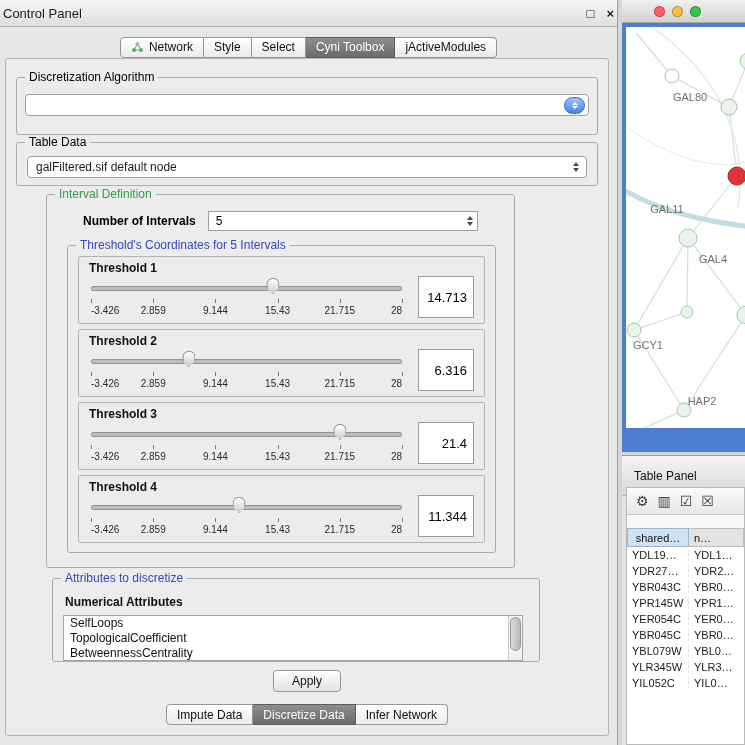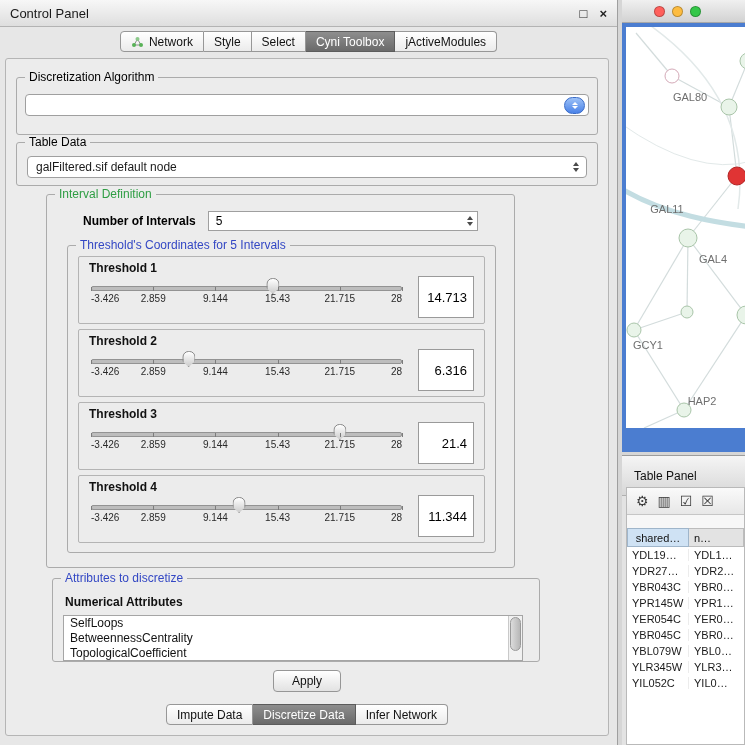--- a/index.html
+++ b/index.html
@@ -5,25 +5,25 @@
   html,body{margin:0;padding:0;}
   body{
     width:745px;height:745px;position:relative;overflow:hidden;
     background:#d6d6d6;font-family:"Liberation Sans",sans-serif;
     -webkit-font-smoothing:antialiased;
   }
   
   .control-panel{position:absolute;left:0;top:0;width:618px;height:745px;
     background:#e7e7e7;border-right:1px solid #9f9f9f;box-sizing:border-box;}
   .cp-titlebar{height:26px;background:linear-gradient(#f7f7f7,#dedede);
-    border-bottom:1px solid #b3b3b3;display:flex;align-items:center;padding:0 10px;
+    border-bottom:1px solid #b3b3b3;display:flex;align-items:center;padding:0 3px;
     font-size:13px;color:#1a1a1a;}
   .cp-title{flex:1;}
   .win-glyph{margin-left:12px;font-size:13px;color:#222;font-weight:bold;line-height:1;}
-  .cp-tabs{height:32px;display:flex;justify-content:center;align-items:flex-start;padding-top:4px;}
+  .cp-tabs{height:32px;display:flex;justify-content:center;align-items:center;padding-top:4px;}
   .seg-btn{display:flex;align-items:center;gap:5px;padding:0 10px;font-size:12px;color:#111;
     background:linear-gradient(#ffffff,#ebebeb);border:1px solid #979797;border-left:none;
     height:21px;box-sizing:border-box;white-space:nowrap;cursor:default;}
   .seg-btn:first-child{border-left:1px solid #979797;border-radius:4px 0 0 4px;}
   .seg-btn:last-child{border-radius:0 4px 4px 0;}
   .seg-btn.selected{background:linear-gradient(#8e8e8e,#6a6a6a);color:#fff;border-color:#5c5c5c;}
   .tab-icon{display:inline-flex;}
   .cp-body{position:absolute;left:5px;top:58px;width:604px;height:678px;background:#ececec;
     border:1px solid #b5b5b5;border-radius:3px;box-sizing:border-box;padding:12px 10px 6px;}
   
@@ -67,21 +67,21 @@
     padding:4px 10px;box-sizing:border-box;display:flex;flex-direction:column;}
   .th-label{font-weight:bold;font-size:12px;color:#111;}
   .th-main{display:flex;align-items:center;gap:14px;flex:1;}
   .th-slider-col{flex:1;position:relative;height:40px;}
   .track{position:absolute;left:2px;right:2px;top:9px;height:3px;background:#bdbdbd;
     border:1px solid #939393;border-radius:2px;}
   .thumb{position:absolute;top:1px;width:13px;height:16px;margin-left:2px;
     background:linear-gradient(#ffffff,#cdcdcd);border:1px solid #878787;box-sizing:border-box;
     border-radius:6px 6px 2px 2px;transform:translateX(-50%);
     clip-path:polygon(0 0,100% 0,100% 62%,50% 100%,0 62%);}
-  .scale{position:absolute;left:2px;right:2px;top:9px;height:20px;font-size:10px;color:#2a2a2a;}
+  .scale{position:absolute;left:2px;right:2px;top:21px;height:20px;font-size:10px;color:#2a2a2a;}
   .tickmark{position:absolute;top:1px;width:1px;height:4px;background:#7c7c7c;}
   .ticklabel{position:absolute;top:7px;transform:translateX(-50%);white-space:nowrap;}
   .th-value{width:56px;height:42px;background:#fff;border:1px solid #9a9a9a;font-size:13px;color:#000;
     display:flex;align-items:center;justify-content:flex-end;padding-right:6px;box-sizing:border-box;}
   
   .attr-label{font-weight:bold;font-size:12px;margin:2px 0 6px 2px;color:#111;}
   .listbox{position:relative;height:46px;background:#fff;border:1px solid #a5a5a5;overflow:hidden;width:460px;box-sizing:border-box;}
   .listbox .item{font-size:12px;line-height:15px;padding-left:6px;color:#111;white-space:nowrap;}
   .vscroll{position:absolute;right:0;top:0;bottom:0;width:14px;background:#f1f1f1;border-left:1px solid #c9c9c9;box-sizing:border-box;}
   .vthumb{position:absolute;left:1px;right:1px;top:1px;height:32px;
@@ -295,22 +295,22 @@
           </div>
       </div>
     </div>
 
     <div class="group group-attrs">
       <span class="gtitle blue">Attributes to discretize</span>
       <div class="attr-label">Numerical Attributes</div>
       <div class="listbox">
         <div id="attr-items">
             <div class="item">SelfLoops</div>
+            <div class="item">TopologicalCoefficient</div>
             <div class="item">BetweennessCentrality</div>
-            <div class="item">TopologicalCoefficient</div>
           </div>
         <div class="vscroll">
           <div class="vthumb"></div>
         </div>
       </div>
     </div>
 
     <div class="apply-row">
       <span class="btn">Apply</span>
     </div>

